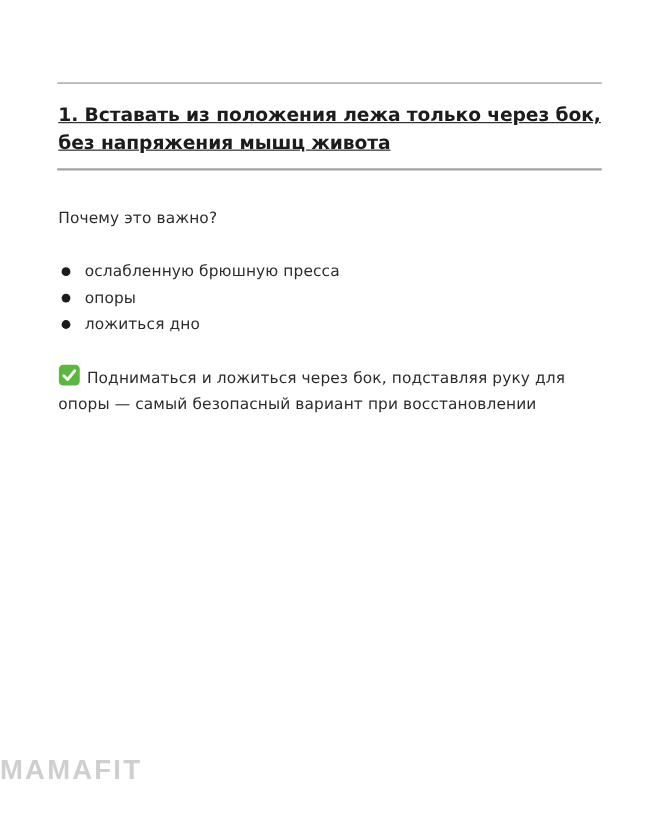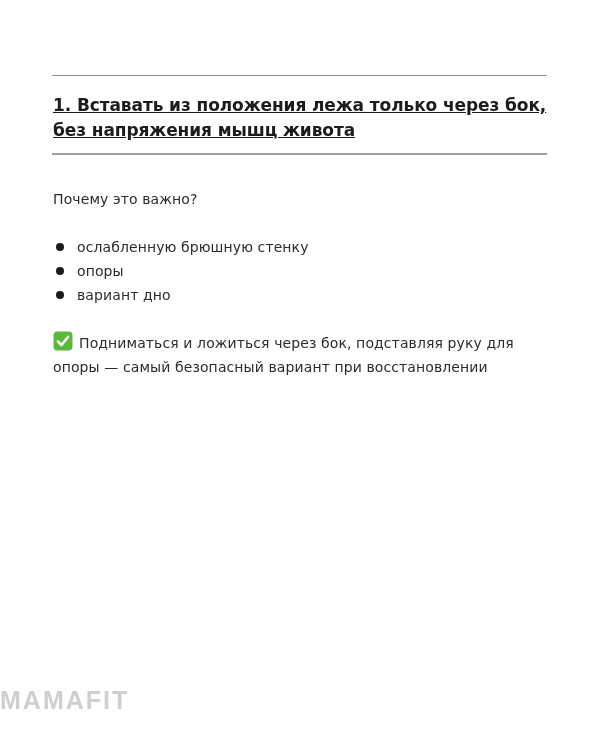--- a/index.html
+++ b/index.html
@@ -38,29 +38,29 @@
 <div class="title">1. Вставать из положения лежа только через бок, без напряжения мышц живота</div>
 
 <div class="rule bottom"></div>
 
 <div class="body">
   <p class="para">Почему это важно?</p>
   <div class="gap"></div>
   <ul class="bullets">
     <li>
         <span class="dot"></span>
-        <span>ослабленную брюшную стенку</span>
+        <span>ослабленную брюшную пресса</span>
       </li>
     <li>
         <span class="dot"></span>
         <span>опоры</span>
       </li>
     <li>
         <span class="dot"></span>
-        <span>вариант дно</span>
+        <span>ложиться дно</span>
       </li>
   </ul>
   <div class="gap"></div>
   <p class="para">
     <svg class="checkicon" viewBox="0 0 20 20">
       <rect x="0.5" y="0.5" width="19" height="19" rx="4" fill="#5cb83c"></rect>
       <path d="M5 10.5 L8.5 14 L15 6" stroke="#ffffff" stroke-width="2.6" fill="none" stroke-linecap="round" stroke-linejoin="round"></path>
     </svg><span>Подниматься и ложиться через бок, подставляя руку для опоры — самый безопасный вариант при восстановлении</span>
   </p>
 </div>

